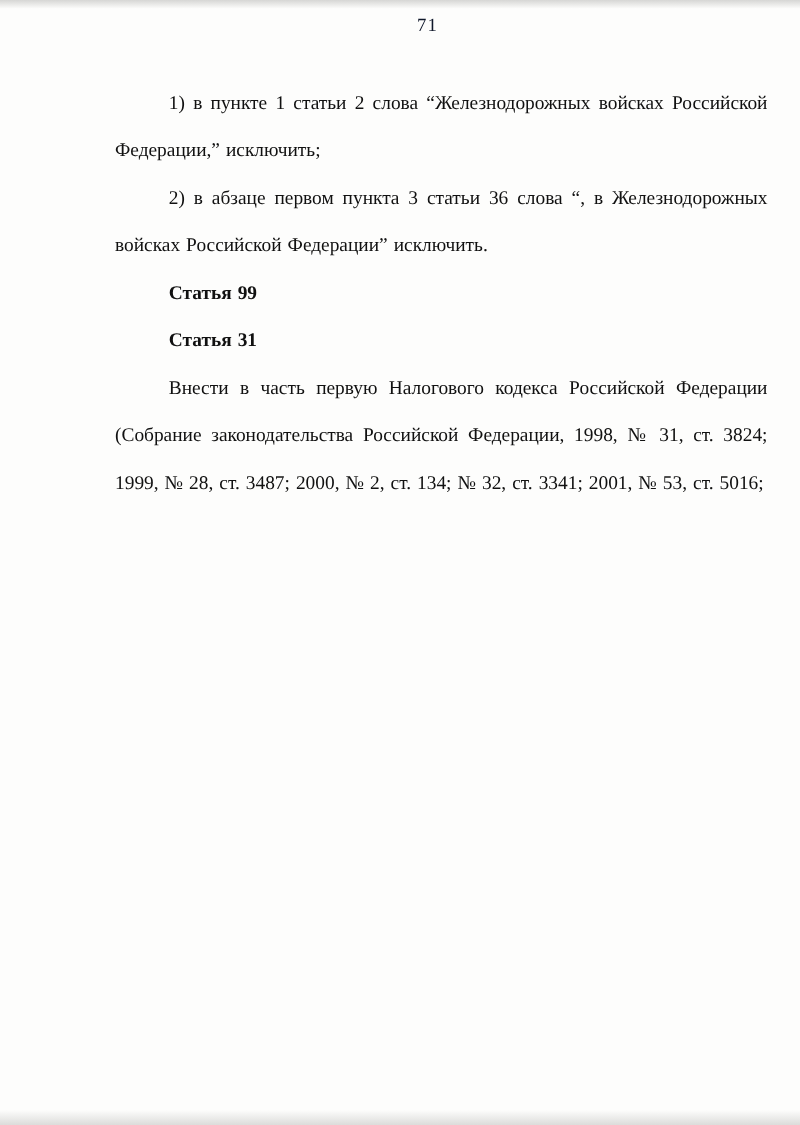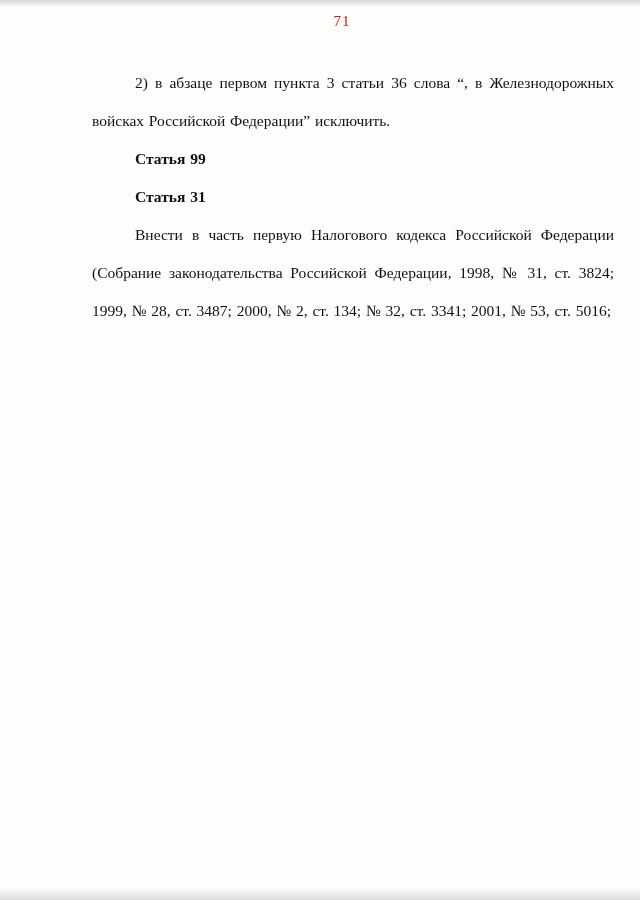--- a/index.html
+++ b/index.html
@@ -29,21 +29,21 @@
     background: linear-gradient(#fdfdfc, #dcdcda);
   }
   .page-number {
     position: absolute;
     top: 13px;
     left: 0;
     right: 0;
     text-align: center;
     font-size: 15px;
     letter-spacing: 1px;
-    color: #b91c1c;
+    color: #0f172a;
     padding-left: 44px;
   }
   .content {
     position: absolute;
     top: 64px;
     left: 92px;
     width: 522px;
     font-size: 15.5px;
     text-align: justify;
     word-spacing: 0.06em;
@@ -59,19 +59,20 @@
     text-indent: 43px;
   }
 </style>
 </head>
 <body>
 
 <div class="page">
   <div class="scan-edge-top"></div>
   <div class="page-number">71</div>
   <div class="content" id="content">
+      <p class="para indent">1) в пункте 1 статьи 2 слова “Железнодорожных войсках Российской Федерации,” исключить;</p>
       <p class="para indent">2) в абзаце первом пункта 3 статьи 36 слова “, в Железнодорожных войсках Российской Федерации” исключить.</p>
       <p class="para bold indent">Статья 99</p>
       <p class="para bold indent">Статья 31</p>
       <p class="para indent">Внести в часть первую Налогового кодекса Российской Федерации (Собрание законодательства Российской Федерации, 1998, № 31, ст. 3824; 1999, № 28, ст. 3487; 2000, № 2, ст. 134; № 32, ст. 3341; 2001, № 53, ст. 5016;</p>
     </div>
   <div class="scan-edge-bottom"></div>
 </div>
 
 </body></html>

